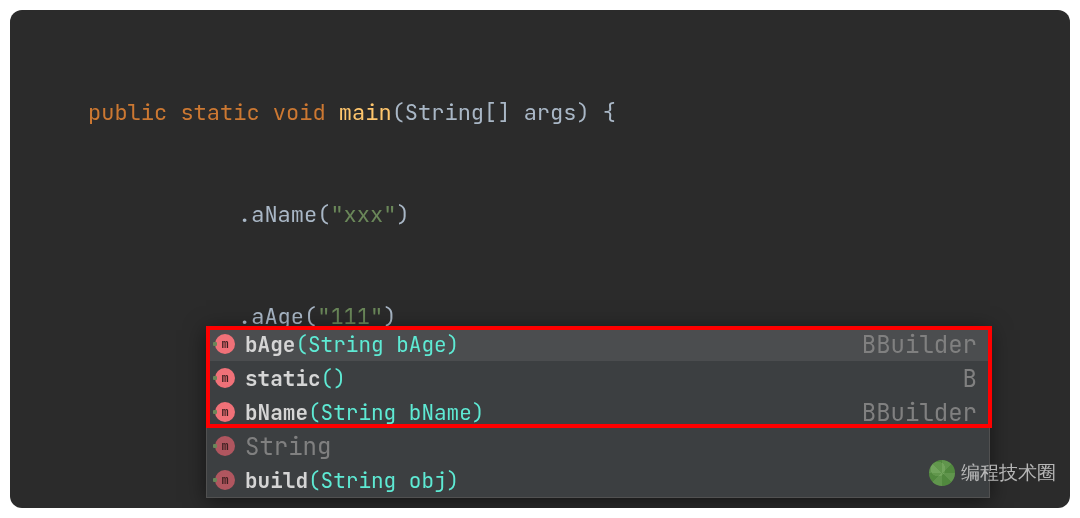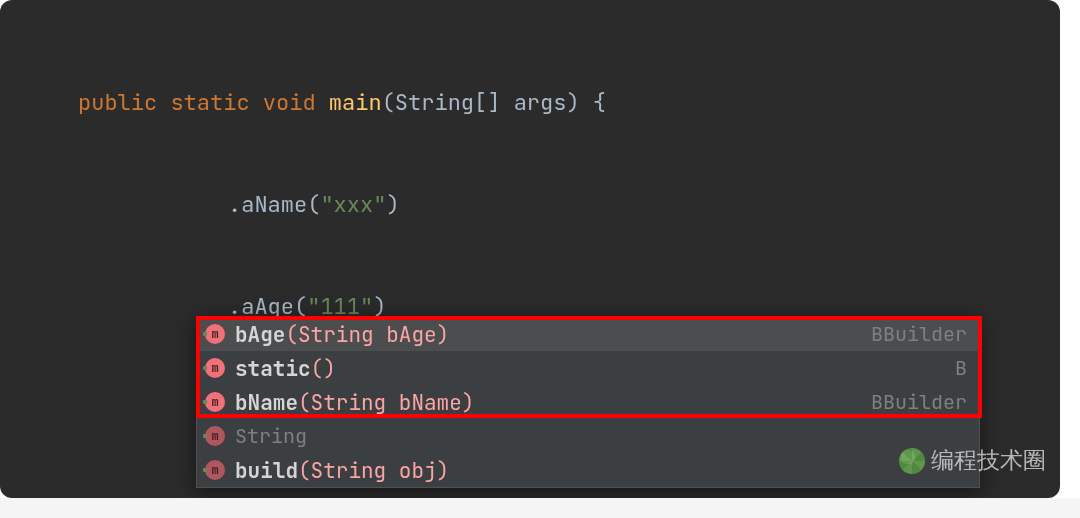--- a/index.html
+++ b/index.html
@@ -5,21 +5,21 @@
     * { margin: 0; padding: 0; box-sizing: border-box; }
     body {
       width: 1080px;
       height: 518px;
       background: #f5f5f5;
       font-family: 'JetBrains Mono', 'Consolas', 'Menlo', monospace;
       overflow: hidden;
       position: relative;
     }
     .outer-container {
-      padding: 0;
+      padding: 10px;
       background: #ffffff;
     }
     .editor-frame {
       background: #2b2b2b;
       border-radius: 12px;
       width: 1060px;
       height: 498px;
       overflow: hidden;
       position: relative;
       padding-top: 18px;
@@ -91,24 +91,24 @@
       height: 4px;
       background: #6a8759;
       border-radius: 1px;
       transform: translateY(-50%);
     }
     .completion-label {
       flex: 1;
       color: #bbbbbb;
     }
     .completion-label .match { color: #d5d5d5; font-weight: 700; }
-    .completion-label .params { color: #fca5a5; }
+    .completion-label .params { color: #5eead4; }
     .completion-return {
       color: #808080;
-      font-size: 20px;
+      font-size: 24px;
       text-align: center;
     }
 
     .highlight-box {
       position: absolute;
       left: 196px;
       top: 316px;
       width: 786px;
       height: 102px;
       border: 4px solid #ff0000;
@@ -136,21 +136,21 @@
     .wm-icon::after{
       content:'';
       position:absolute;
       inset:0;
       background: repeating-conic-gradient(#7bb661 0 45deg, #4d9035 45deg 90deg);
       border-radius:50%;
       opacity:0.4;
     }
     .wm-text {
       color: #cfcfcf;
-      font-size: 23px;
+      font-size: 19px;
       font-family: "PingFang SC", "Microsoft YaHei", sans-serif;
     }
   </style>
 </head>
 <body>
 <div class="outer-container">
 <div class="editor-frame">
 
 <div class="code-area">
   <div class="code-line"><span><span class="kw-public">public</span> <span class="kw-static">static</span> <span class="kw-void">void</span> <span class="method-name">main</span><span class="punct">(String[] args) {</span></span></div>

